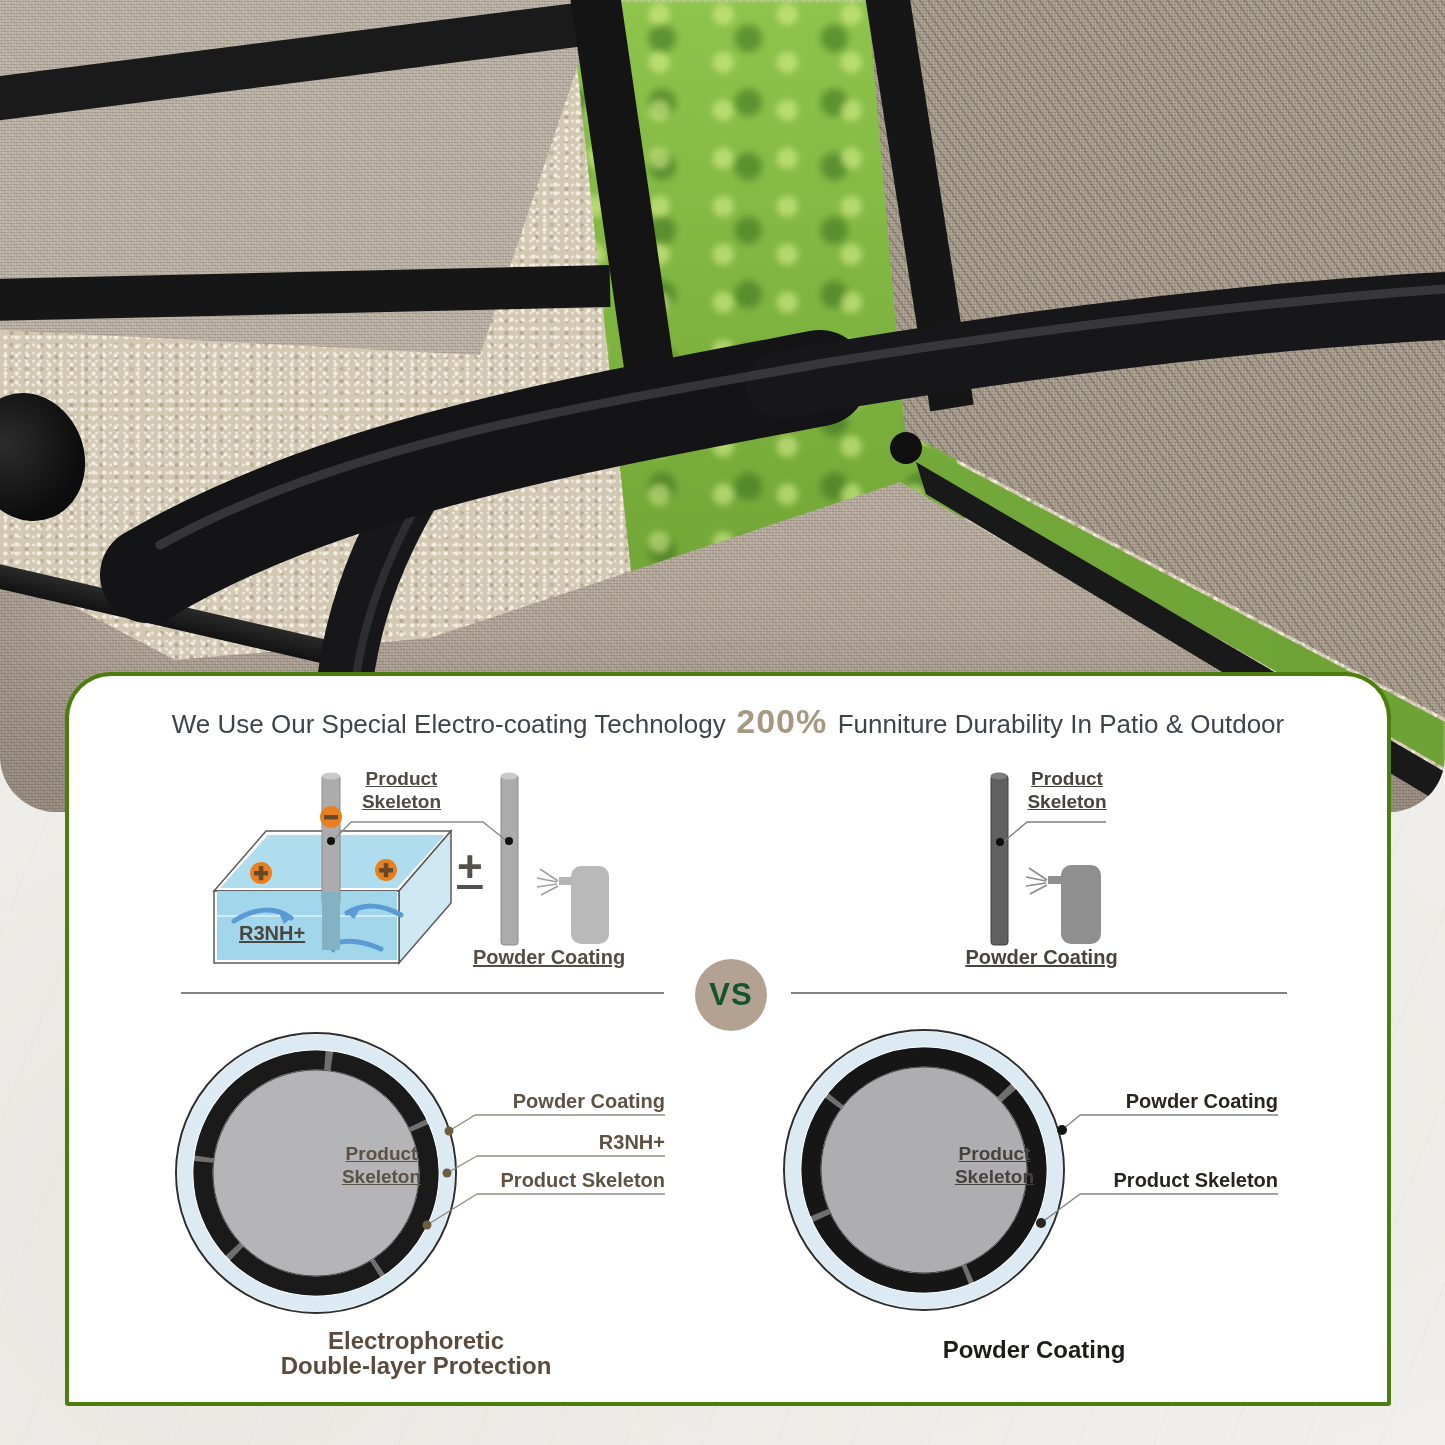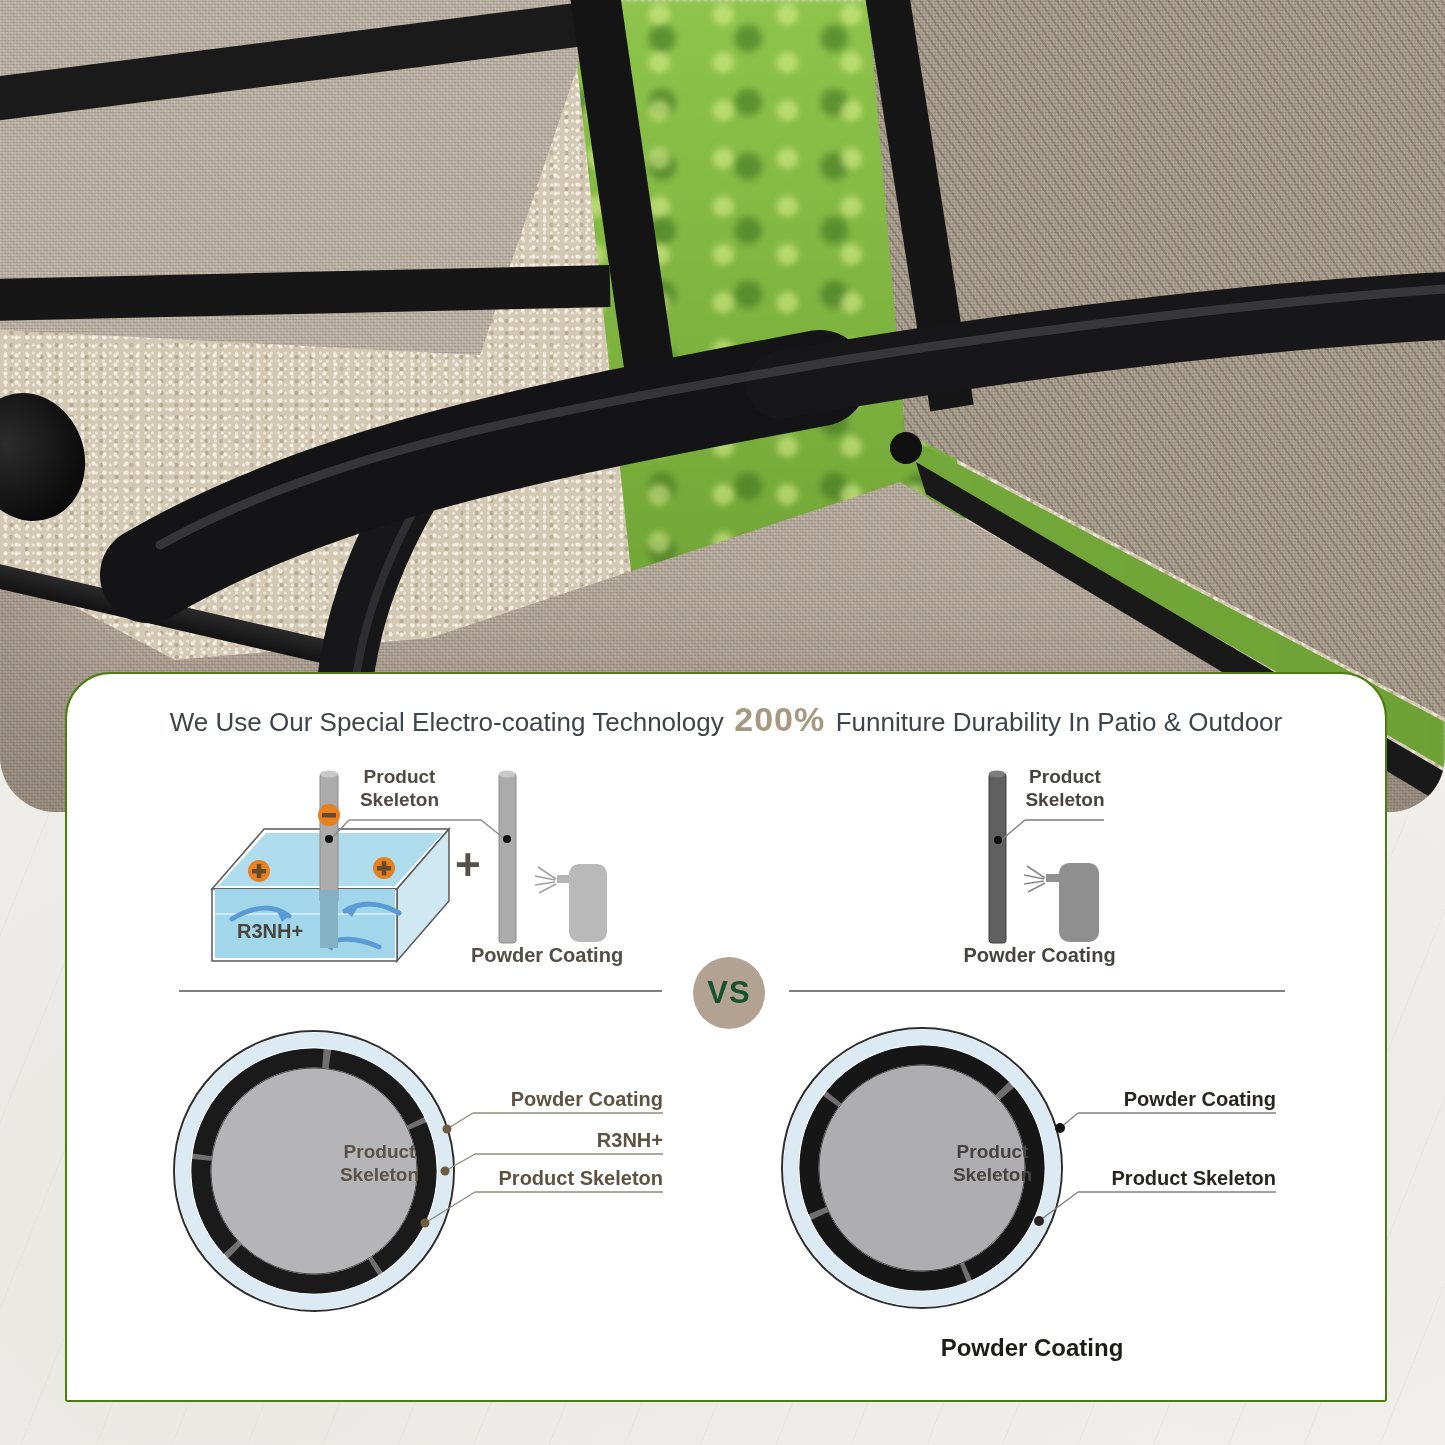--- a/index.html
+++ b/index.html
@@ -51,22 +51,22 @@
   #bar-right-low{left:0;top:0;width:1445px;height:812px;
          clip-path:polygon(916px 462px,1445px 772px,1445px 806px,926px 494px);
          background:#191919;}
   #thin-bar-left{left:-20px;top:560px;width:390px;height:24px;background:linear-gradient(180deg,#2a2a2a,#121212);
          transform:rotate(13deg);transform-origin:left center;}
   #blob-left{left:-28px;top:392px;width:112px;height:130px;border-radius:50%;
          background:radial-gradient(circle at 35% 35%,#2c2c2c,#0c0c0c 70%);transform:rotate(-20deg);}
 
   
   #card{left:65px;top:672px;width:1318px;height:726px;background:#ffffff;
-        border:2px solid #4d7c0f;border-radius:46px 46px 3px 3px;}
-  #card .txt{position:absolute;color:#4f4a44;font-weight:bold;}
+        border:4px solid #4d7c0f;border-radius:46px 46px 3px 3px;}
+  #card .txt{position:absolute;color:#4f4a44;font-weight:bold;text-decoration:underline;}
   #header-line{position:absolute;left:0;top:26px;width:100%;text-align:center;white-space:nowrap;}
   #header-line .hp{font-size:26px;color:#3f444c;font-weight:400;}
   #header-line .hl{font-size:34px;color:#a79882;font-weight:bold;letter-spacing:1px;padding:0 6px;}
   .pre{white-space:pre-line;}
   #vs-badge{position:absolute;left:626px;top:283px;width:72px;height:72px;border-radius:50%;
         background:#b3a291;color:#14532d;font-weight:bold;font-size:31px;
         display:flex;align-items:center;justify-content:center;letter-spacing:1px;}
   .callout{position:absolute;font-weight:bold;font-size:20px;text-align:right;}
   .cap{position:absolute;font-weight:bold;font-size:24px;line-height:25px;text-align:center;}
 </style>
@@ -235,14 +235,16 @@
 Skeleton</div>
   <div class="callout" style="left:400px;top:414px;width:196px;color:#5e5244;">Powder Coating</div>
   <div class="callout" style="left:400px;top:455px;width:196px;color:#5e5244;">R3NH+</div>
   <div class="callout" style="left:400px;top:493px;width:196px;color:#5e5244;">Product Skeleton</div>
 
   <div class="txt pre" style="left:868px;top:466px;width:115px;text-align:center;font-size:19px;line-height:23px;color:#454240;">Product
 Skeleton</div>
   <div class="callout" style="left:1010px;top:414px;width:199px;color:#28251f;">Powder Coating</div>
   <div class="callout" style="left:1010px;top:493px;width:199px;color:#28251f;">Product Skeleton</div>
 
+  <div class="cap pre" style="left:197px;top:652px;width:300px;color:#5b4b3c;">Electrophoretic
+Double-layer Protection</div>
   <div class="cap" style="left:815px;top:661px;width:300px;color:#1f1c18;">Powder Coating</div>
 </div>
 
 </body></html>

